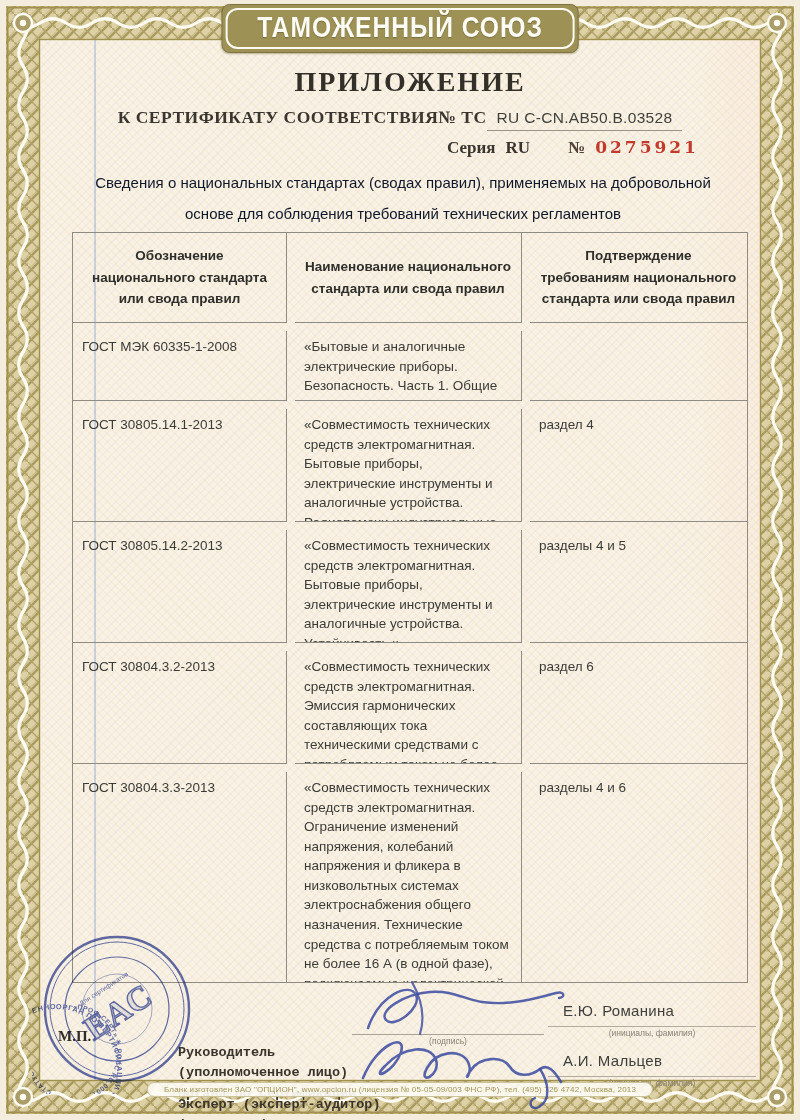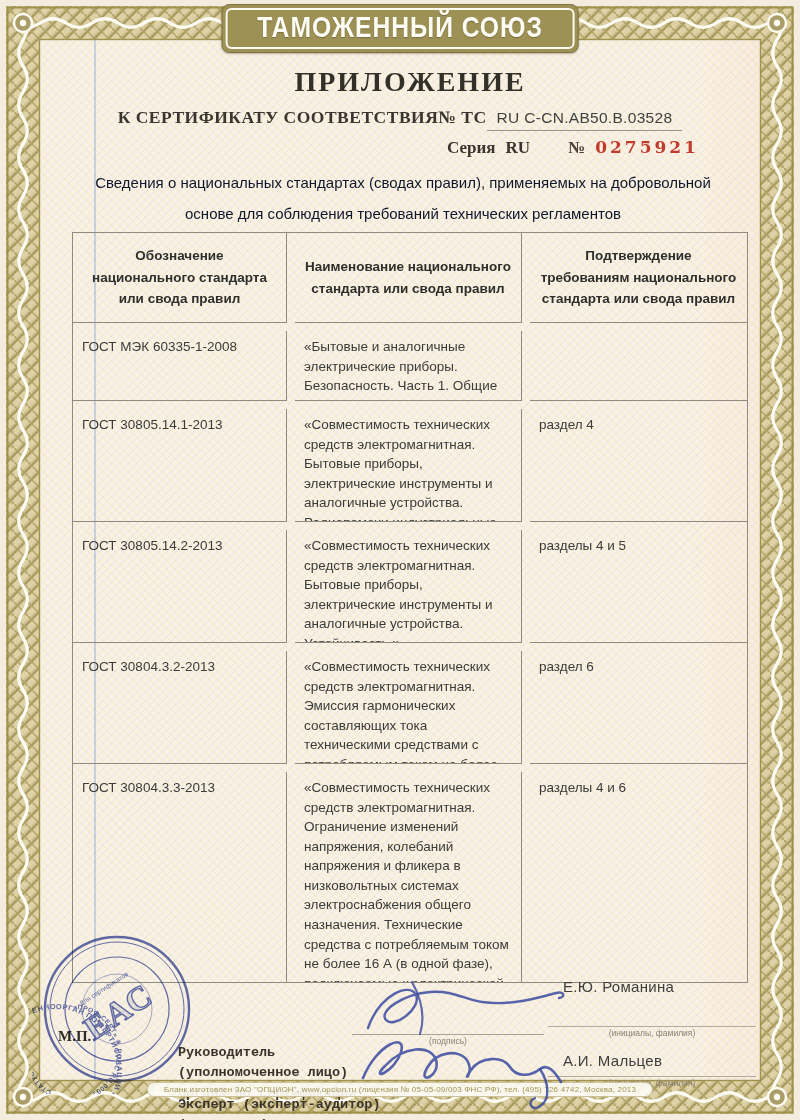--- a/index.html
+++ b/index.html
@@ -11,21 +11,21 @@
       repeating-linear-gradient(45deg, rgba(233,200,115,.13) 0 1.5px, transparent 1.5px 6px),
       repeating-linear-gradient(-45deg, rgba(175,165,215,.09) 0 1.5px, transparent 1.5px 6px),
       linear-gradient(90deg, rgba(250,245,235,0) 90%, rgba(236,130,95,.05));}
   .frame-svg{position:absolute;left:0;top:0;z-index:3;pointer-events:none;}
   .scan-line{position:absolute;left:94px;top:40px;width:1.5px;height:1040px;
              background:rgba(105,140,200,.32);z-index:4;}
 
   .badge{position:absolute;top:4px;left:50%;transform:translateX(-50%);z-index:6;
          background:#9e9156;border:1px solid #7f7440;border-radius:8px;padding:3px;
          box-shadow:0 1px 2px rgba(90,80,40,.4);}
-  .badge-inner{border:2px solid #fdfbf1;border-radius:6px;padding:2px 22px 4px;text-align:center;}
+  .badge-inner{border:2px solid #fdfbf1;border-radius:12px;padding:2px 22px 4px;text-align:center;}
   .badge-text{color:#fdfcf5;font-weight:bold;font-size:26px;letter-spacing:1px;
               display:inline-block;transform:scale(.95,1.1);text-shadow:0 1px 1px rgba(90,80,40,.55);
               font-family:"Liberation Sans",sans-serif;white-space:nowrap;}
 
   .title{position:absolute;top:66px;left:0;width:100%;text-align:center;z-index:6;
          font-family:"Liberation Serif",serif;font-size:28px;font-weight:600;
          letter-spacing:2px;color:#33302a;margin-left:10px;}
   .cert-row{position:absolute;top:107px;left:0;width:100%;z-index:6;
             display:flex;justify-content:center;align-items:baseline;}
   .cert-label,.cert-prefix{font-family:"Liberation Serif",serif;font-size:17.5px;font-weight:600;
@@ -56,21 +56,21 @@
   .mp-label{position:absolute;left:58px;top:1028px;z-index:6;font-family:"Liberation Serif",serif;
             font-weight:bold;font-size:15px;color:#2f2b28;}
 
   .role{position:absolute;left:178px;width:216px;z-index:6;font-family:Liberation Mono, monospace;
         font-weight:bold;font-size:13.5px;line-height:1.5;color:#3a342c;margin-top:37px;}
   .role-head{top:1006px;} .role-expert{top:1058px;}
   .sig-line{position:absolute;width:192px;border-top:1px solid #aaa294;z-index:6;}
   .sig-line-1{left:352px;top:1034px;} .sig-line-2{left:352px;top:1082px;}
   .line-caption{display:block;text-align:center;font-size:8.5px;color:#8a8176;margin-top:1px;}
   .name{position:absolute;left:563px;z-index:6;font-size:15px;color:#3e3e3c;letter-spacing:.3px;}
-  .name-1{top:978px;} .name-2{top:1052px;}
+  .name-1{top:1002px;} .name-2{top:1052px;}
   .name-line{position:absolute;left:548px;width:208px;border-top:1px solid #b3ab9d;z-index:6;}
   .name-line-1{top:1026px;} .name-line-2{top:1076px;}
   .sig-ink{position:absolute;z-index:8;pointer-events:none;}
   .sig-ink-1{left:350px;top:976px;} .sig-ink-2{left:343px;top:1020px;}
 
   .imprint{position:absolute;top:1082px;left:50%;transform:translateX(-50%);z-index:7;
            background:rgba(253,251,244,.92);border:1px solid #cbc29a;border-radius:8px;
            padding:2px 16px;font-size:8px;color:#a39455;white-space:nowrap;letter-spacing:.2px;}
 </style>
 </head>

